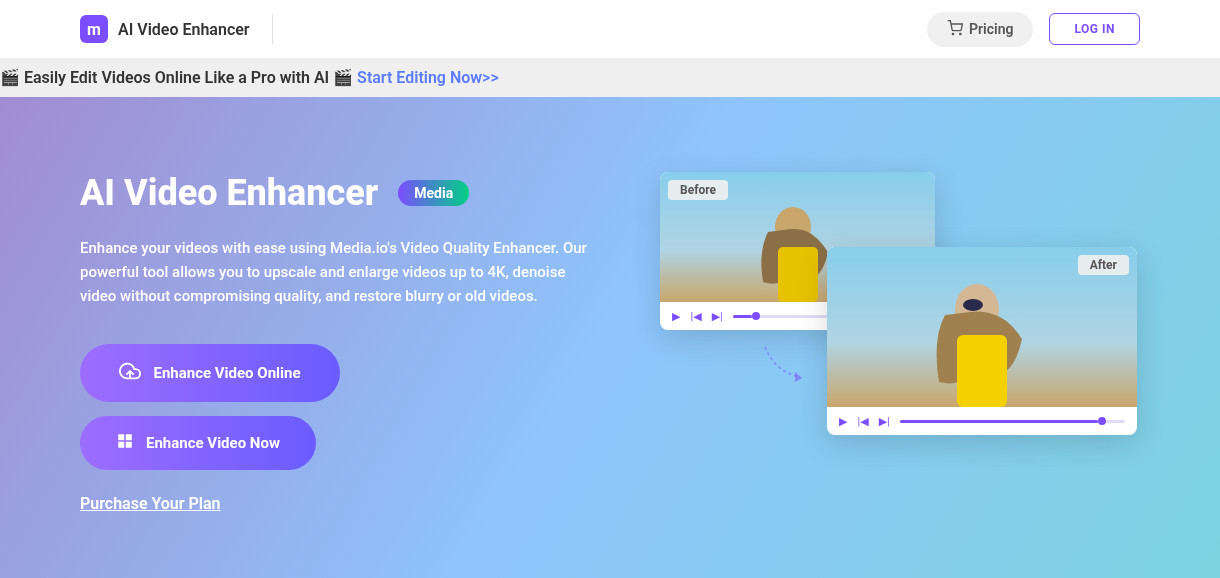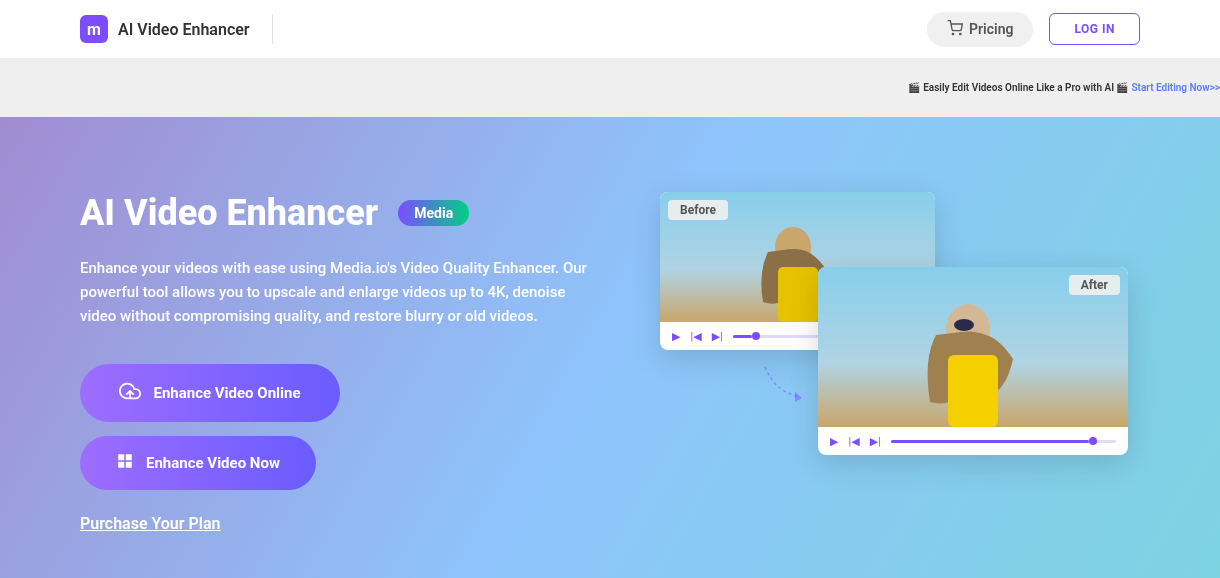--- a/index.html
+++ b/index.html
@@ -85,23 +85,23 @@
       color: #fff;
       padding: 9px 24px;
       border-radius: 6px;
       font-size: 12px;
       font-weight: 700;
       cursor: pointer;
       letter-spacing: 0.5px;
     }
     .announcement-bar {
       background: #efefef;
-      padding: 24px 0;
-      text-align: right;
-      font-size: 10px;
+      padding: 10px 0;
+      text-align: left;
+      font-size: 16px;
       color: #333;
       font-weight: 600;
     }
     .announcement-bar a {
       color: #5b7cff;
       text-decoration: none;
       font-weight: 600;
     }
     .hero-section {
       background: linear-gradient(120deg, #a18cd1 0%, #8ec5fc 50%, #7dd3e0 100%);
@@ -187,21 +187,21 @@
       box-shadow: 0 8px 30px rgba(0,0,0,0.15);
     }
     .preview-card.before {
       width: 275px;
       top: 0;
       left: 0;
     }
     .preview-card.after {
       width: 310px;
       top: 75px;
-      left: 158px;
+      left: 167px;
     }
     .preview-label {
       position: absolute;
       top: 8px;
       background: rgba(240,240,240,0.9);
       color: #555;
       padding: 3px 12px;
       font-size: 12px;
       font-weight: 700;
       border-radius: 4px;

